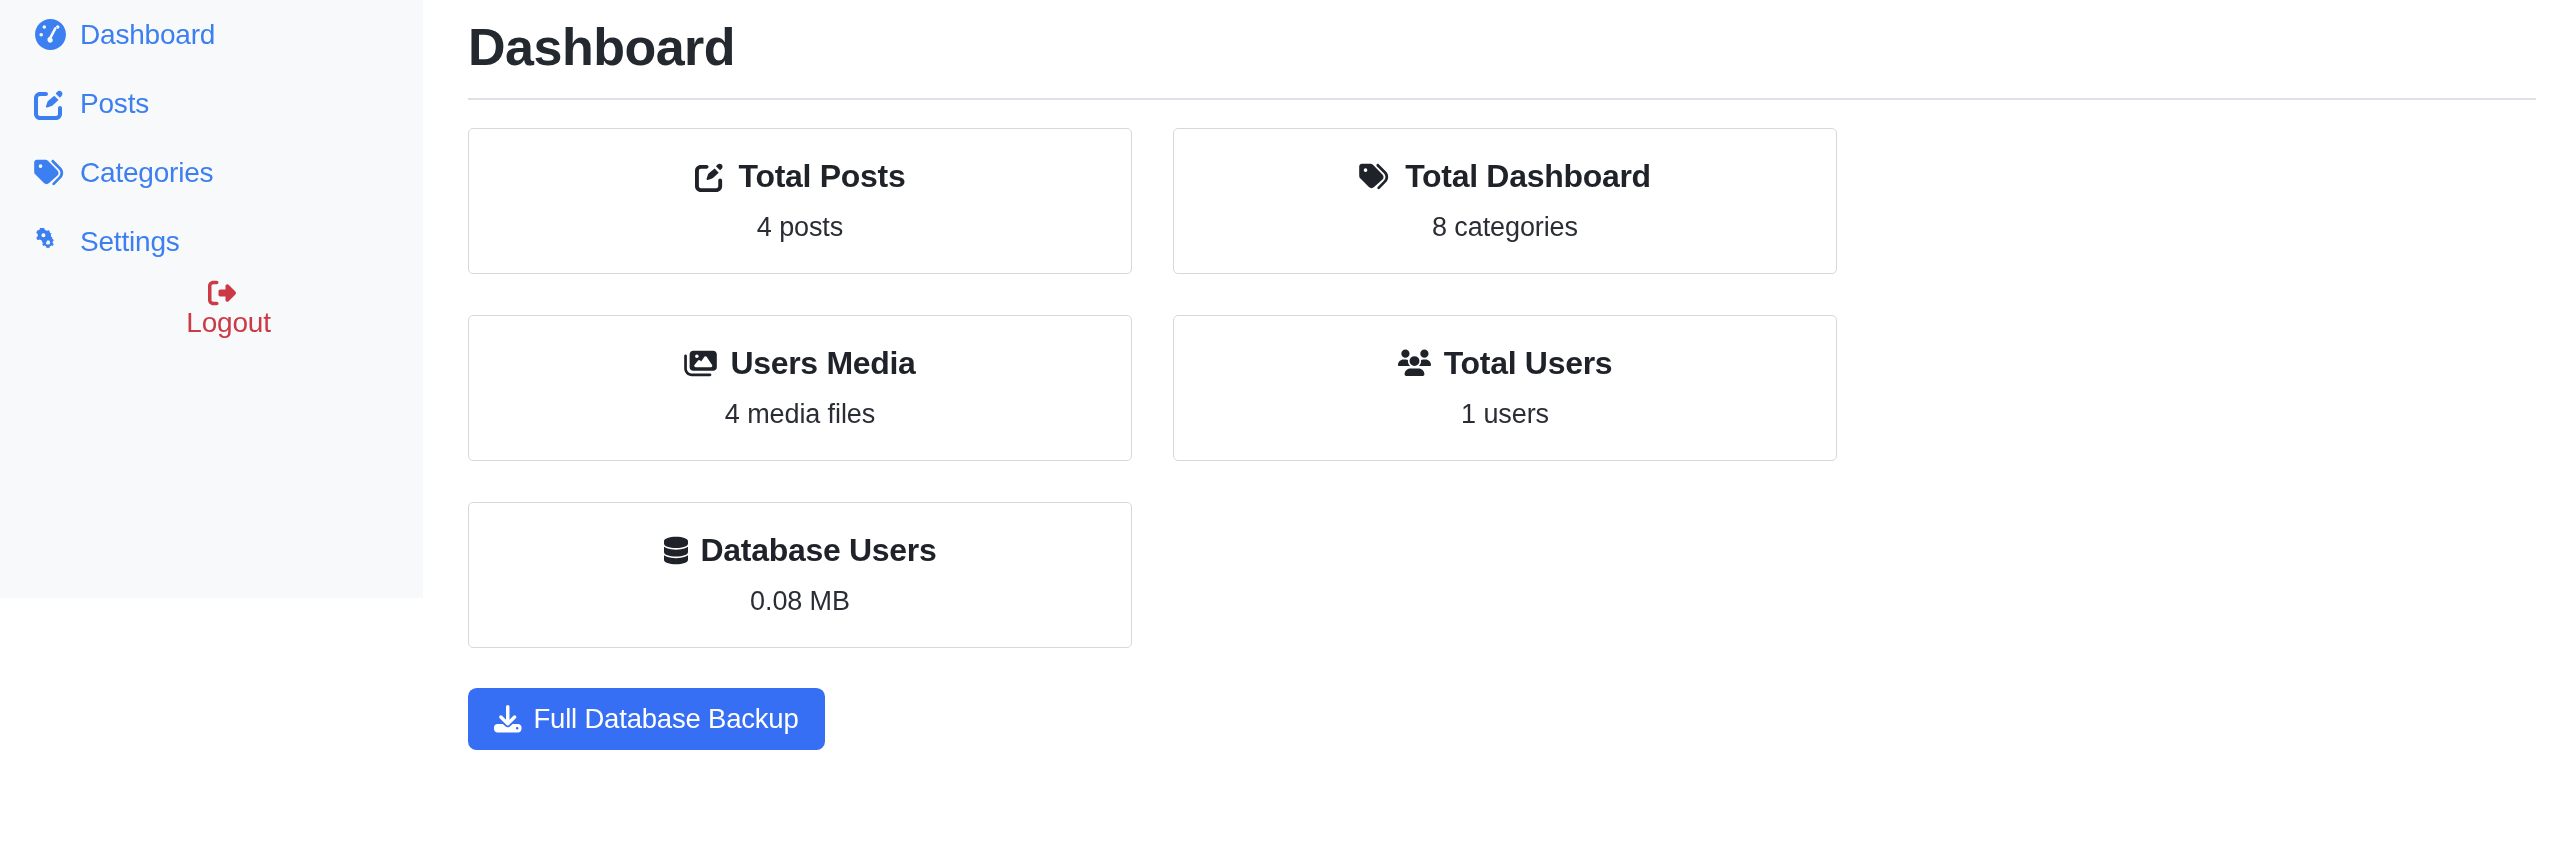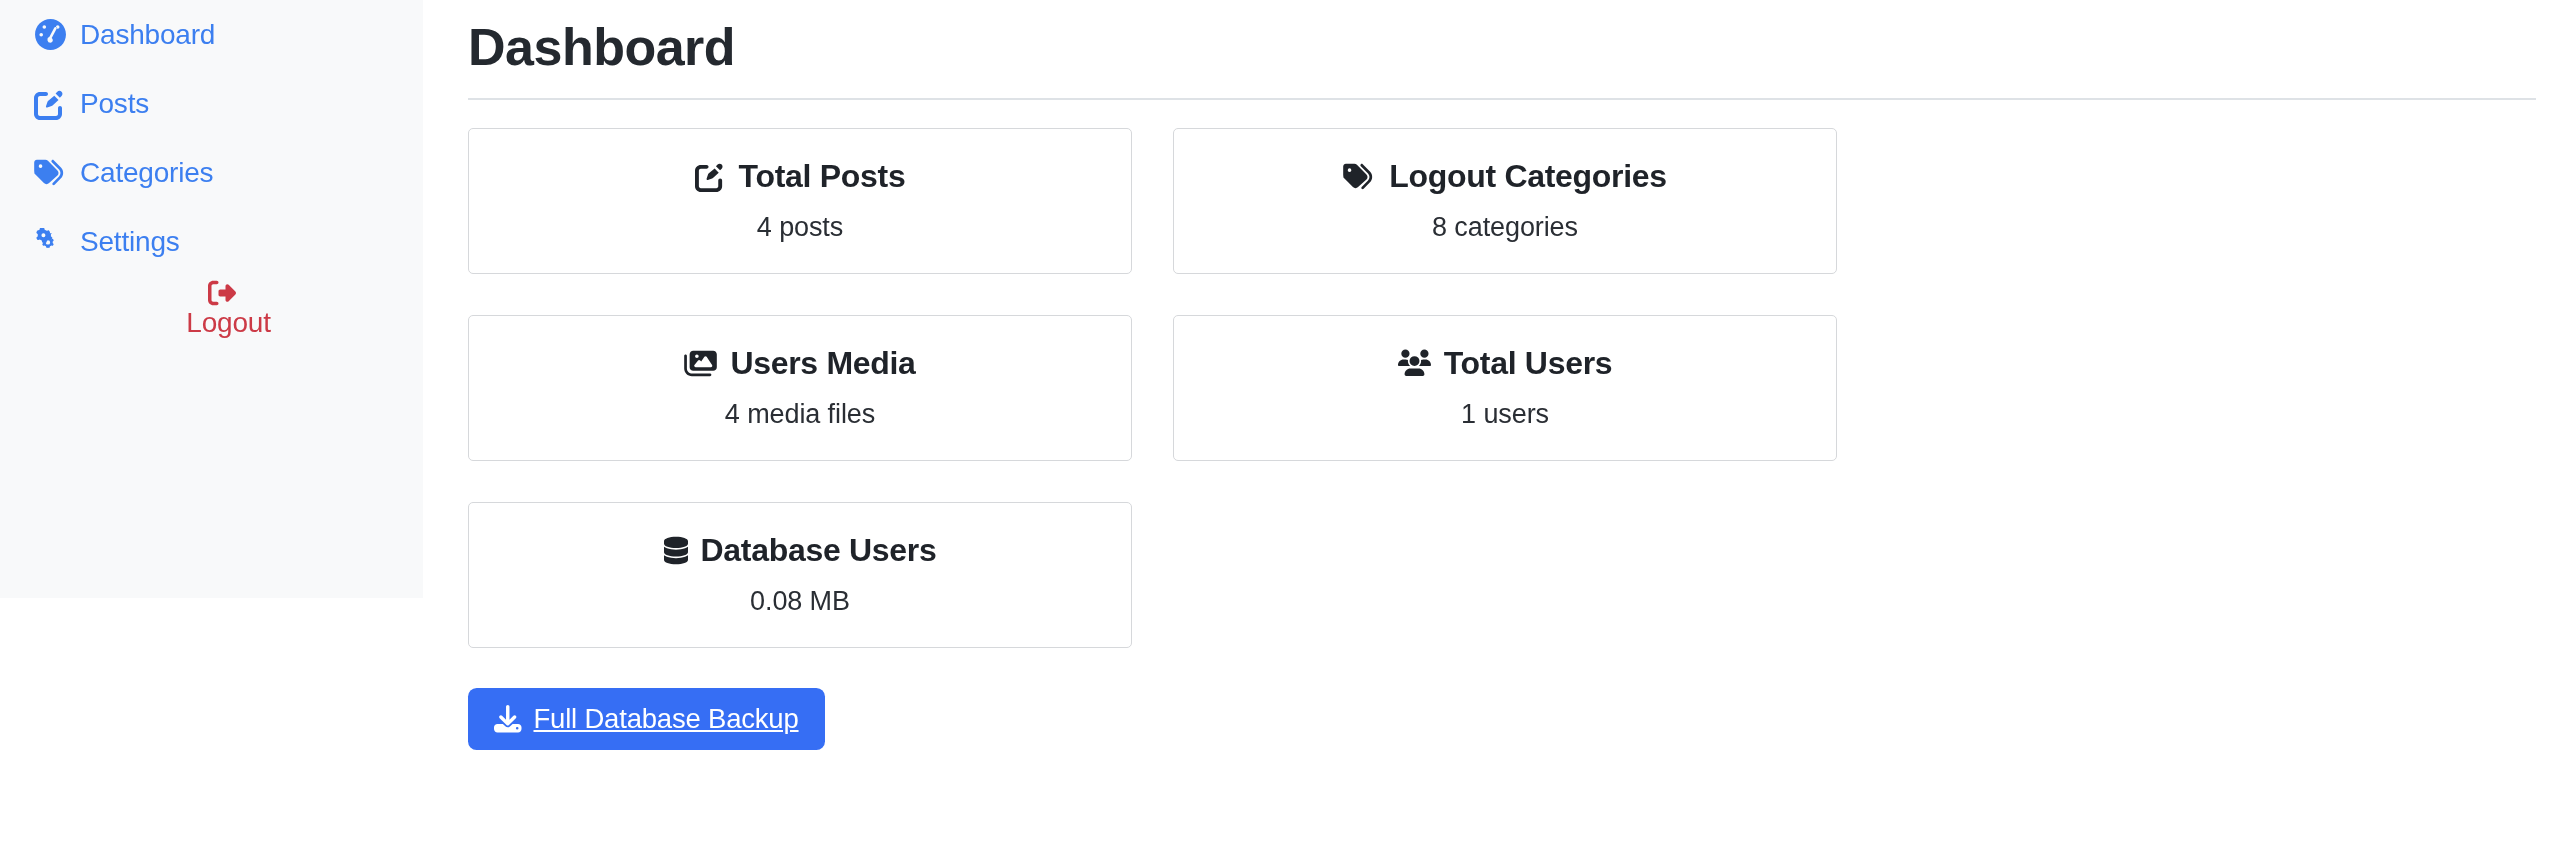--- a/index.html
+++ b/index.html
@@ -150,21 +150,20 @@
     background: #366ef4;
     color: #ffffff;
     border: none;
     border-radius: 8.6px;
     height: 62px;
     padding: 0 26px;
     font-family: "Liberation Sans", sans-serif;
     font-size: 27.5px;
     letter-spacing: -0.2px;
     cursor: pointer;
-    text-decoration: underline;
   }
   .backup-icon {
     display: inline-flex;
     align-items: center;
     margin-right: 12px;
     flex: 0 0 auto;
   }
   .backup-icon svg { display: block; }
 </style>
 </head>
@@ -253,21 +252,21 @@
         <div class="stat-value">4 posts</div>
       </div>
 
       <div class="stat-card">
         <div class="stat-head">
           <span class="stat-icon">
             <svg width="33" height="29" viewBox="0 0 576 512" fill="currentColor">
               <path d="M345 39.1L472.8 168.4c52.4 53 52.4 138.2 0 191.2L360.8 472.9c-9.3 9.4-24.5 9.5-33.9.2s-9.5-24.5-.2-33.9L438.6 325.9c33.9-34.3 33.9-89.4 0-123.7L310.8 72.9c-9.3-9.4-9.2-24.6.2-33.9s24.6-9.2 33.9.2zM0 229.5V80C0 53.5 21.5 32 48 32h149.5c17 0 33.3 6.7 45.3 18.7l168 168c25 25 25 65.5 0 90.5L262.7 442.7c-25 25-65.5 25-90.5 0l-168-168C6.7 262.7 0 246.5 0 229.5zM144 144a32 32 0 1 0-64 0 32 32 0 1 0 64 0z"></path>
             </svg>
           </span>
-          <span>Logout Categories</span>
+          <span>Total Dashboard</span>
         </div>
         <div class="stat-value">8 categories</div>
       </div>
 
       <div class="stat-card">
         <div class="stat-head">
           <span class="stat-icon">
             <svg width="33" height="29" viewBox="0 0 576 512" fill="currentColor">
               <path d="M160 32c-35.3 0-64 28.7-64 64V320c0 35.3 28.7 64 64 64H512c35.3 0 64-28.7 64-64V96c0-35.3-28.7-64-64-64H160zM396 138.7l96 144c4.9 7.4 5.4 16.8 1.2 24.6S480.9 320 472 320H328 280 200c-9.2 0-17.6-5.3-21.6-13.6s-2.9-18.2 2.9-25.3l64-80c4.6-5.7 11.4-9 18.7-9s14.2 3.3 18.7 9l17.3 21.6 56.8-85.2c4.4-6.7 11.9-10.6 19.9-10.6s15.5 4 19.9 10.6zM256 128a32 32 0 1 1-64 0 32 32 0 1 1 64 0zM48 120c0-13.3-10.7-24-24-24S0 106.7 0 120V344c0 75.1 60.9 136 136 136H456c13.3 0 24-10.7 24-24s-10.7-24-24-24H136c-48.6 0-88-39.4-88-88V120z"></path>
             </svg>

